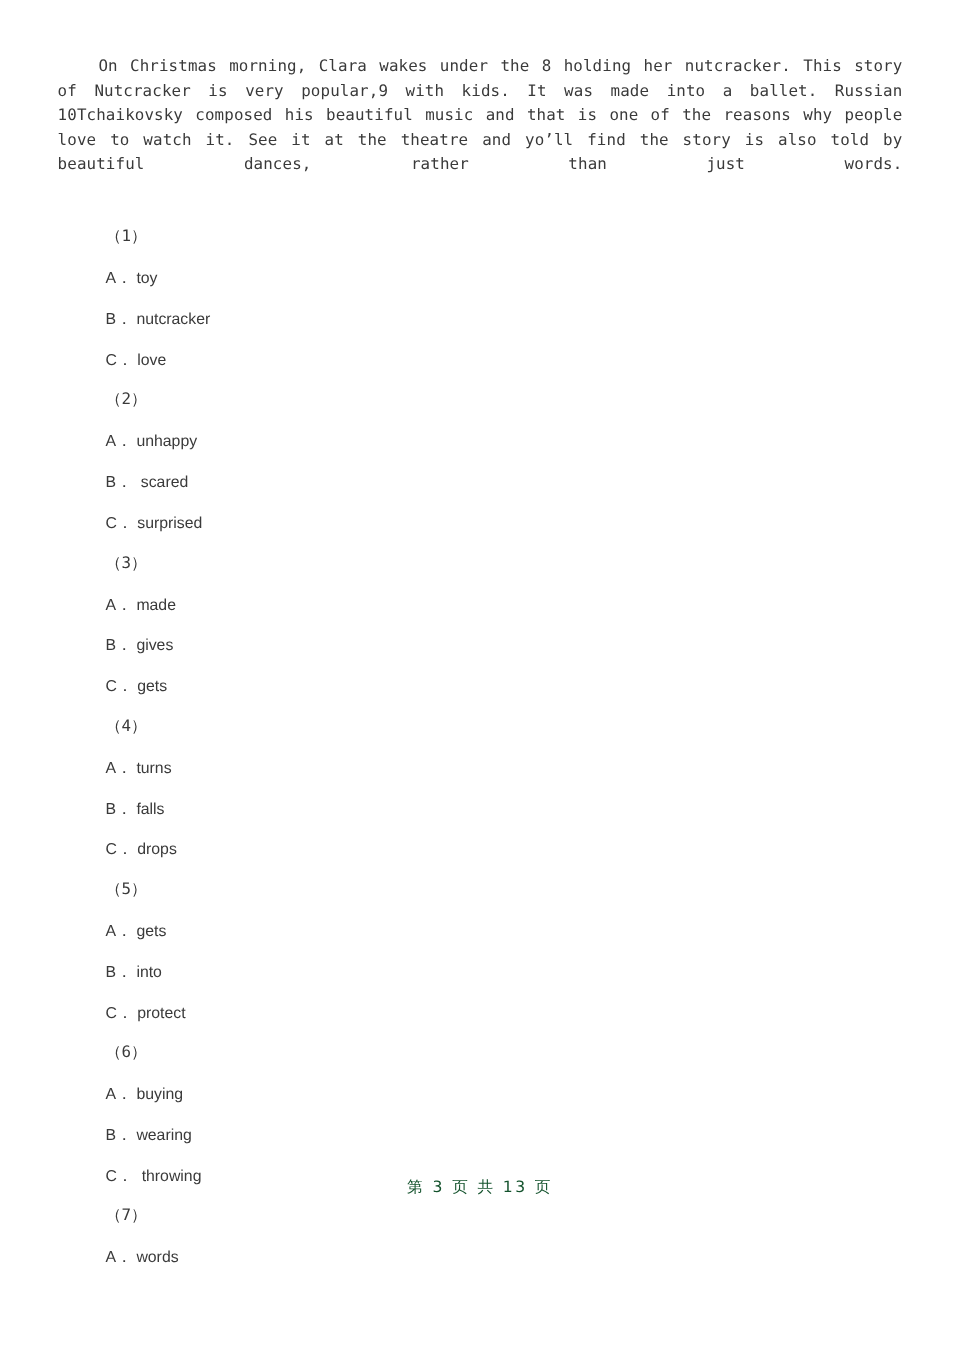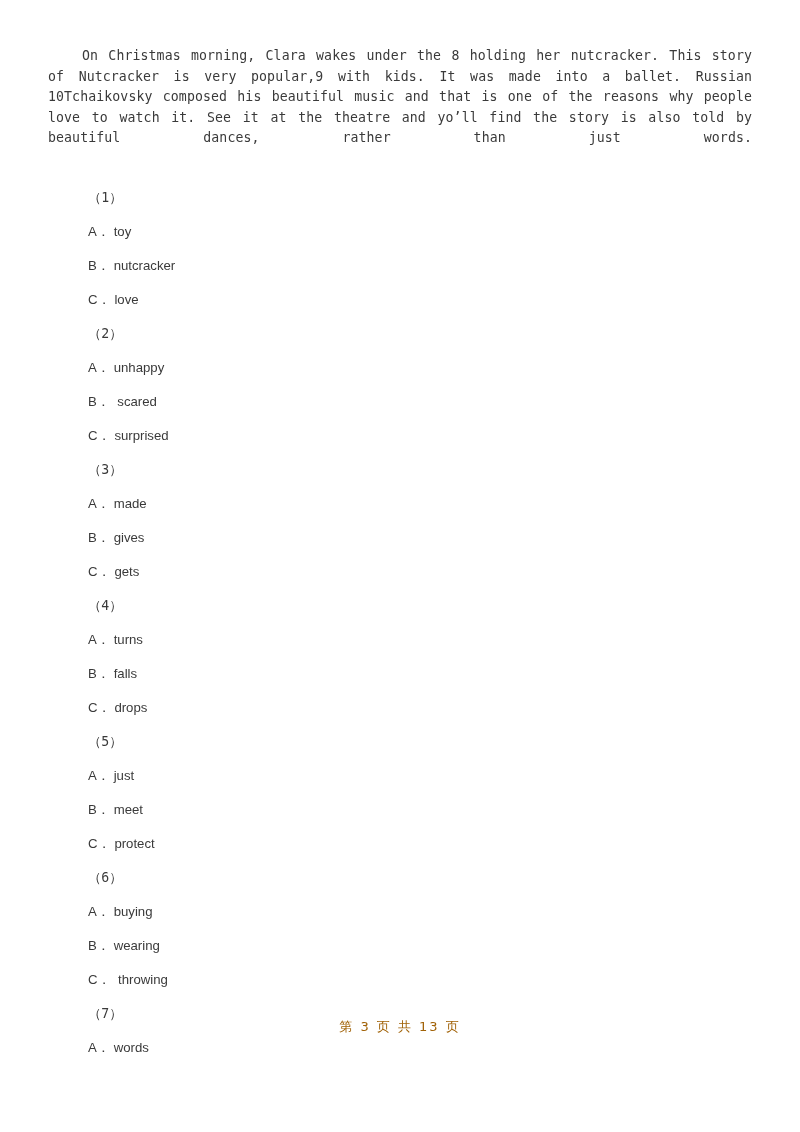--- a/index.html
+++ b/index.html
@@ -75,26 +75,26 @@
     line-height: 34px;
     color: #3a3a3a;
     padding-left: 40px;
     white-space: pre;
   }
 
   
   .footer {
     position: absolute;
     left: 0;
-    top: 1018px;
+    top: 980px;
     width: 800px;
     text-align: center;
     font-family: "DejaVu Sans", "Liberation Sans", sans-serif;
     font-size: 13px;
-    color: #a16207;
+    color: #14532d;
     letter-spacing: 2px;
     white-space: pre;
   }
 </style>
 </head>
 <body>
 
 <div class="page">
 
   <div class="content">
@@ -126,22 +126,22 @@
 
       <div class="question-block">
         <div class="q-number">（4）</div>
         <div class="option">A． turns</div>
         <div class="option">B． falls</div>
         <div class="option">C． drops</div>
       </div>
 
       <div class="question-block">
         <div class="q-number">（5）</div>
-        <div class="option">A． just</div>
-        <div class="option">B． meet</div>
+        <div class="option">A． gets</div>
+        <div class="option">B． into</div>
         <div class="option">C． protect</div>
       </div>
 
       <div class="question-block">
         <div class="q-number">（6）</div>
         <div class="option">A． buying</div>
         <div class="option">B． wearing</div>
         <div class="option">C．  throwing</div>
       </div>
 

